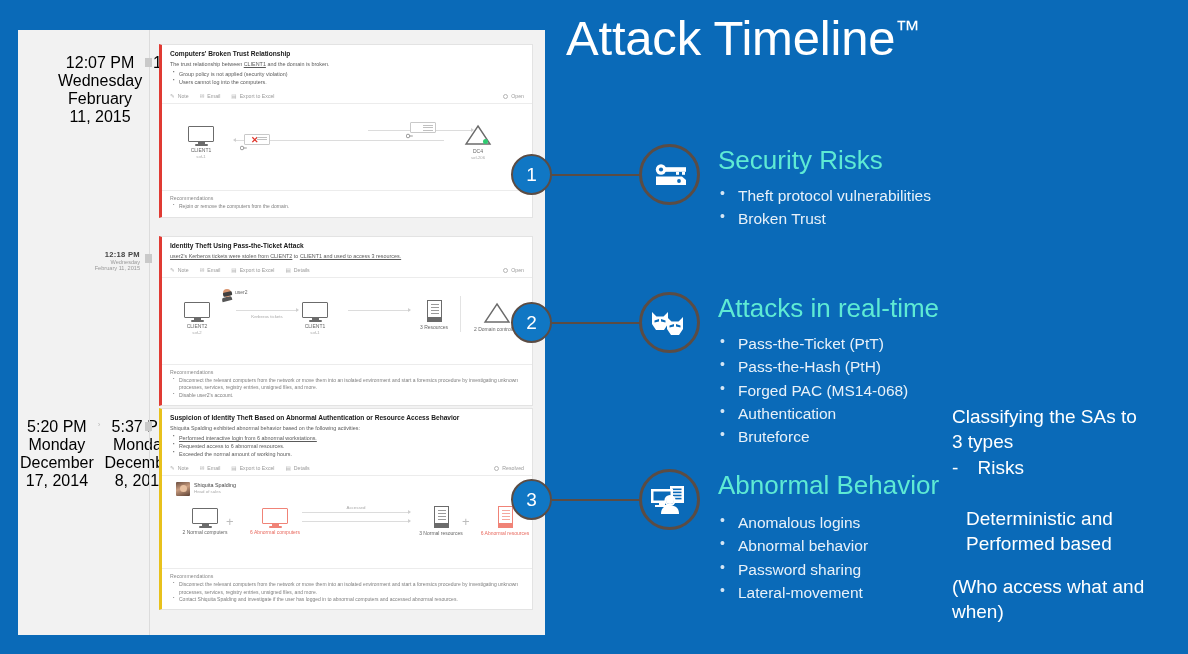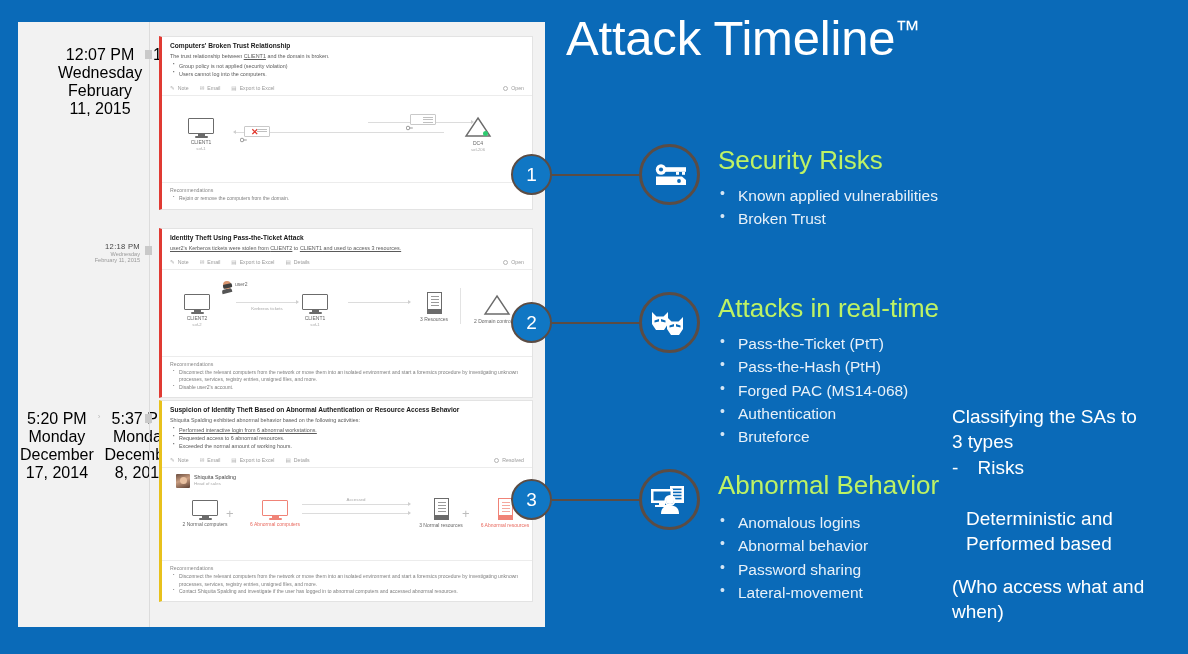--- a/index.html
+++ b/index.html
@@ -6,31 +6,31 @@
   html, body { width: 1188px; height: 654px; overflow: hidden; }
   body {
     background: #0a6ab8;
     font-family: "Liberation Sans", sans-serif;
     position: relative;
   }
 
   
   #screenshot-panel {
     position: absolute;
-    left: 18px; top: 22px;
+    left: 18px; top: 30px;
     width: 527px; height: 605px;
     background: #f2f2f2;
     overflow: hidden;
   }
   .ts-col {
     position: absolute; left: 0; top: 0;
     width: 130px; height: 100%;
   }
   .ts-entry { position: absolute; right: 6px; text-align: right; }
-  .ts-entry .t-main { font-size: 7.6px; color: #444; font-weight: normal; letter-spacing: .3px; }
+  .ts-entry .t-main { font-size: 7.6px; color: #444; font-weight: bold; letter-spacing: .3px; }
   .ts-entry .t-day  { font-size: 5.6px; color: #999; }
   .ts-entry .t-date { font-size: 5.6px; color: #999; }
   .ts-range { position: absolute; display: flex; align-items: flex-start; gap: 4px; }
   .ts-range .arrow { font-size: 8px; color: #bbb; margin-top: 2px; }
   .ts-block { text-align: center; }
 
   .rail {
     position: absolute; left: 131px; top: 0;
     width: 1px; height: 100%; background: #dcdcdc;
   }
@@ -165,21 +165,21 @@
   }
   .badge-line { position: absolute; height: 2px; background: #5b4c44; }
 
   .icon-circle {
     position: absolute; width: 61px; height: 61px; border-radius: 50%;
     border: 3px solid #5b4c44; background: #0a6ab8;
     display: flex; align-items: center; justify-content: center;
   }
 
   .sec-title {
-    position: absolute; font-size: 26px; font-weight: 300; color: #bef264;
+    position: absolute; font-size: 26px; font-weight: 300; color: #5eead4;
     line-height: 1.1; white-space: nowrap;
   }
   .sec-list { position: absolute; }
   .sec-list li {
     list-style: none; position: relative;
     font-size: 15.5px; color: #e8f1f9; line-height: 1.5;
     padding-left: 20px; white-space: nowrap;
   }
   .sec-list li::before {
     content: "\2022"; position: absolute; left: 2px; top: -1px;
@@ -530,21 +530,21 @@
     <circle cx="9" cy="6.5" r="2.1" fill="#0a6ab8"></circle>
     <rect x="13" y="4.2" width="21" height="4.6" fill="#fff"></rect>
     <rect x="24" y="8.8" width="3" height="3" fill="#fff"></rect>
     <rect x="30" y="8.8" width="3" height="3" fill="#fff"></rect>
     <path d="M4 13.5 L30 13.5 L34 17 L34 22 L4 22 Z" fill="#fff"></path>
     <circle cx="27" cy="18" r="1.9" fill="#0a6ab8"></circle>
   </svg>
 </div>
 <div class="sec-title" style="left:718px; top:146px;">Security Risks</div>
 <ul class="sec-list" style="left:718px; top:184px;">
-  <li>Known applied vulnerabilities</li>
+  <li>Theft protocol vulnerabilities</li>
   <li>Broken Trust</li>
 </ul>
 
 <div class="num-badge" style="left:511px; top:302px;">
     <span>2</span>
   </div>
 <div class="badge-line" style="left:552px; top:322px; width:88px;"></div>
 <div class="icon-circle" style="left:639px; top:292px;">
   <svg width="40" height="27" viewBox="0 0 40 27">
     <path d="M2 3 L6.5 7.5 L13.5 7.5 L18 3 L18 15 L14 21 L6 21 L2 15 Z" fill="#fff"></path>

